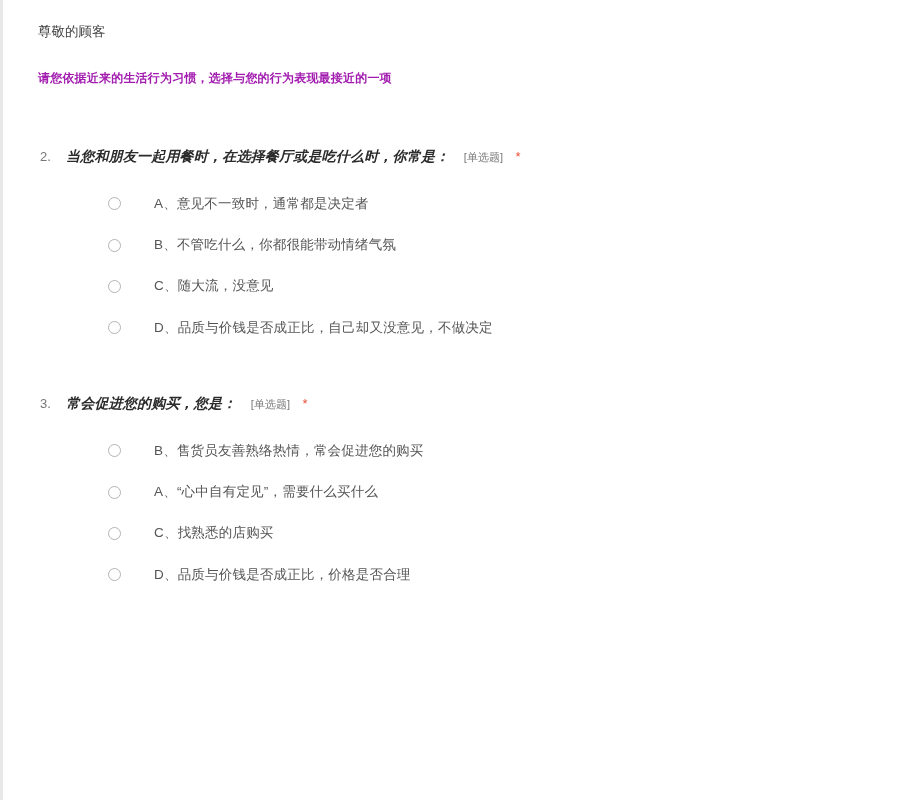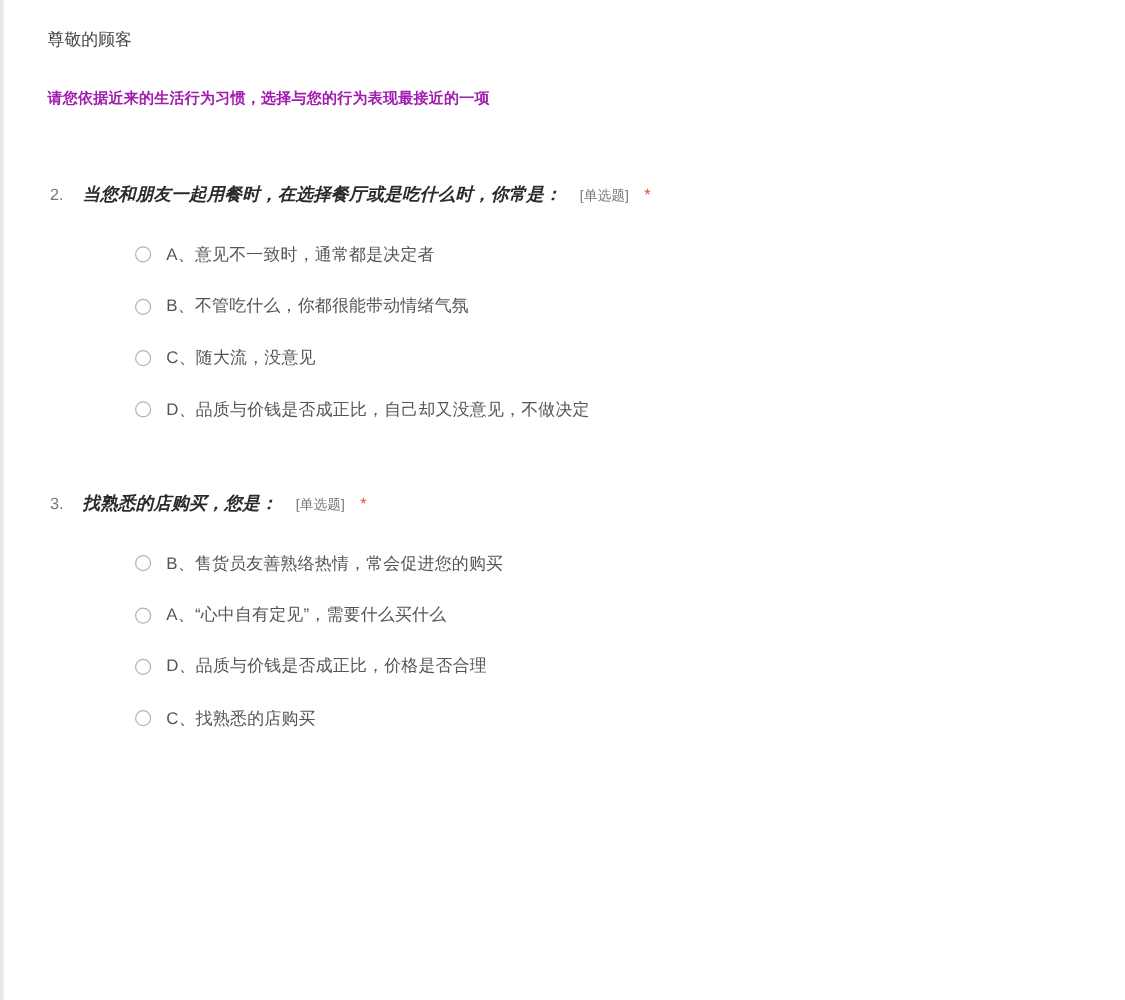--- a/index.html
+++ b/index.html
@@ -87,20 +87,21 @@
   }
   .options {
     margin-top: 26px;
     padding-left: 70px;
   }
   .option {
     display: flex;
     align-items: center;
     margin-bottom: 21px;
     cursor: pointer;
+    gap: 21px;
   }
   .radio {
     width: 13px;
     height: 13px;
     border: 1px solid #b4b4b4;
     border-radius: 50%;
     background: #ffffff;
     flex: 0 0 13px;
     margin-right: 12px;
     box-sizing: border-box;
@@ -156,40 +157,40 @@
           </div>
         </div>
       </div>
 
       <div class="q-gap"></div>
 
       <div class="question">
         <div class="q-head">
           <span class="q-num">3.</span>
           <span>
-            <span class="q-title">找熟悉的店购买，您是：</span>
+            <span class="q-title">常会促进您的购买，您是：</span>
             <span class="q-type">[单选题]</span>
             <span class="q-required">*</span>
           </span>
         </div>
         <div class="options">
           <div class="option">
             <span class="radio"></span>
             <span class="opt-label">B、售货员友善熟络热情，常会促进您的购买</span>
           </div>
           <div class="option">
             <span class="radio"></span>
             <span class="opt-label">A、“心中自有定见”，需要什么买什么</span>
           </div>
           <div class="option">
             <span class="radio"></span>
-            <span class="opt-label">D、品质与价钱是否成正比，价格是否合理</span>
+            <span class="opt-label">C、找熟悉的店购买</span>
           </div>
           <div class="option">
             <span class="radio"></span>
-            <span class="opt-label">C、找熟悉的店购买</span>
+            <span class="opt-label">D、品质与价钱是否成正比，价格是否合理</span>
           </div>
         </div>
       </div>
 
     </div>
   </div>
 </div>
 
 </body></html>

